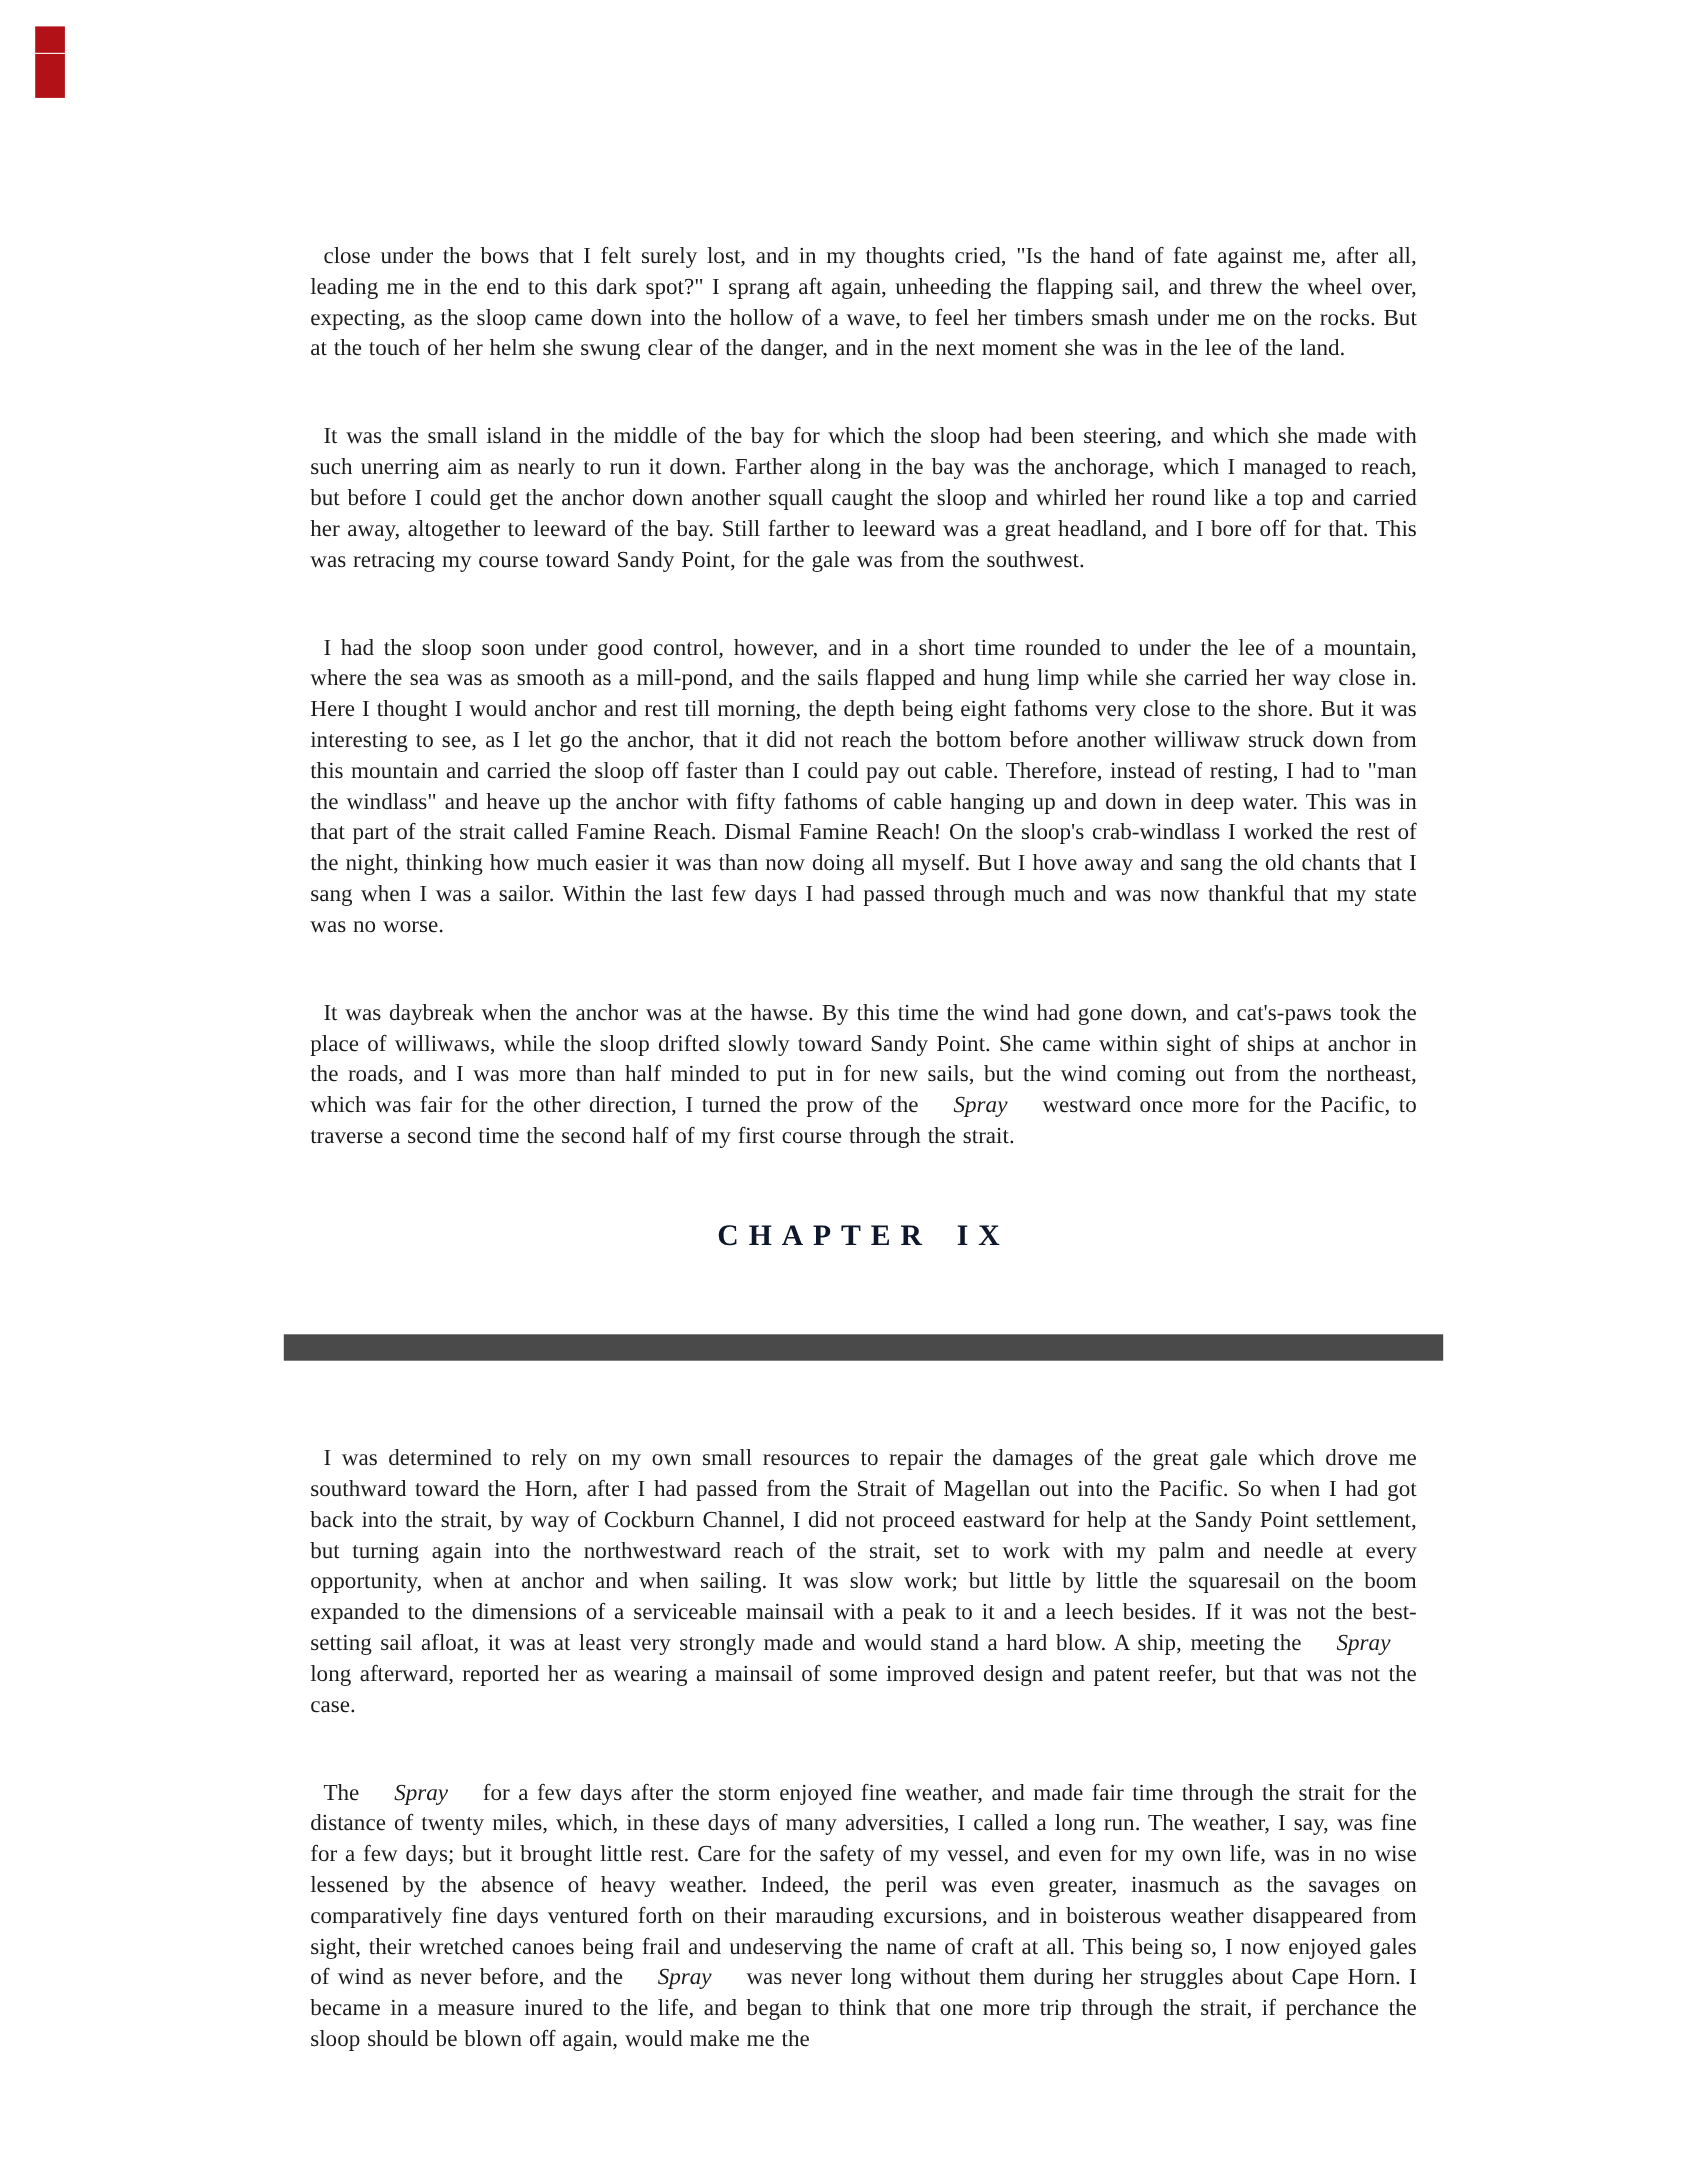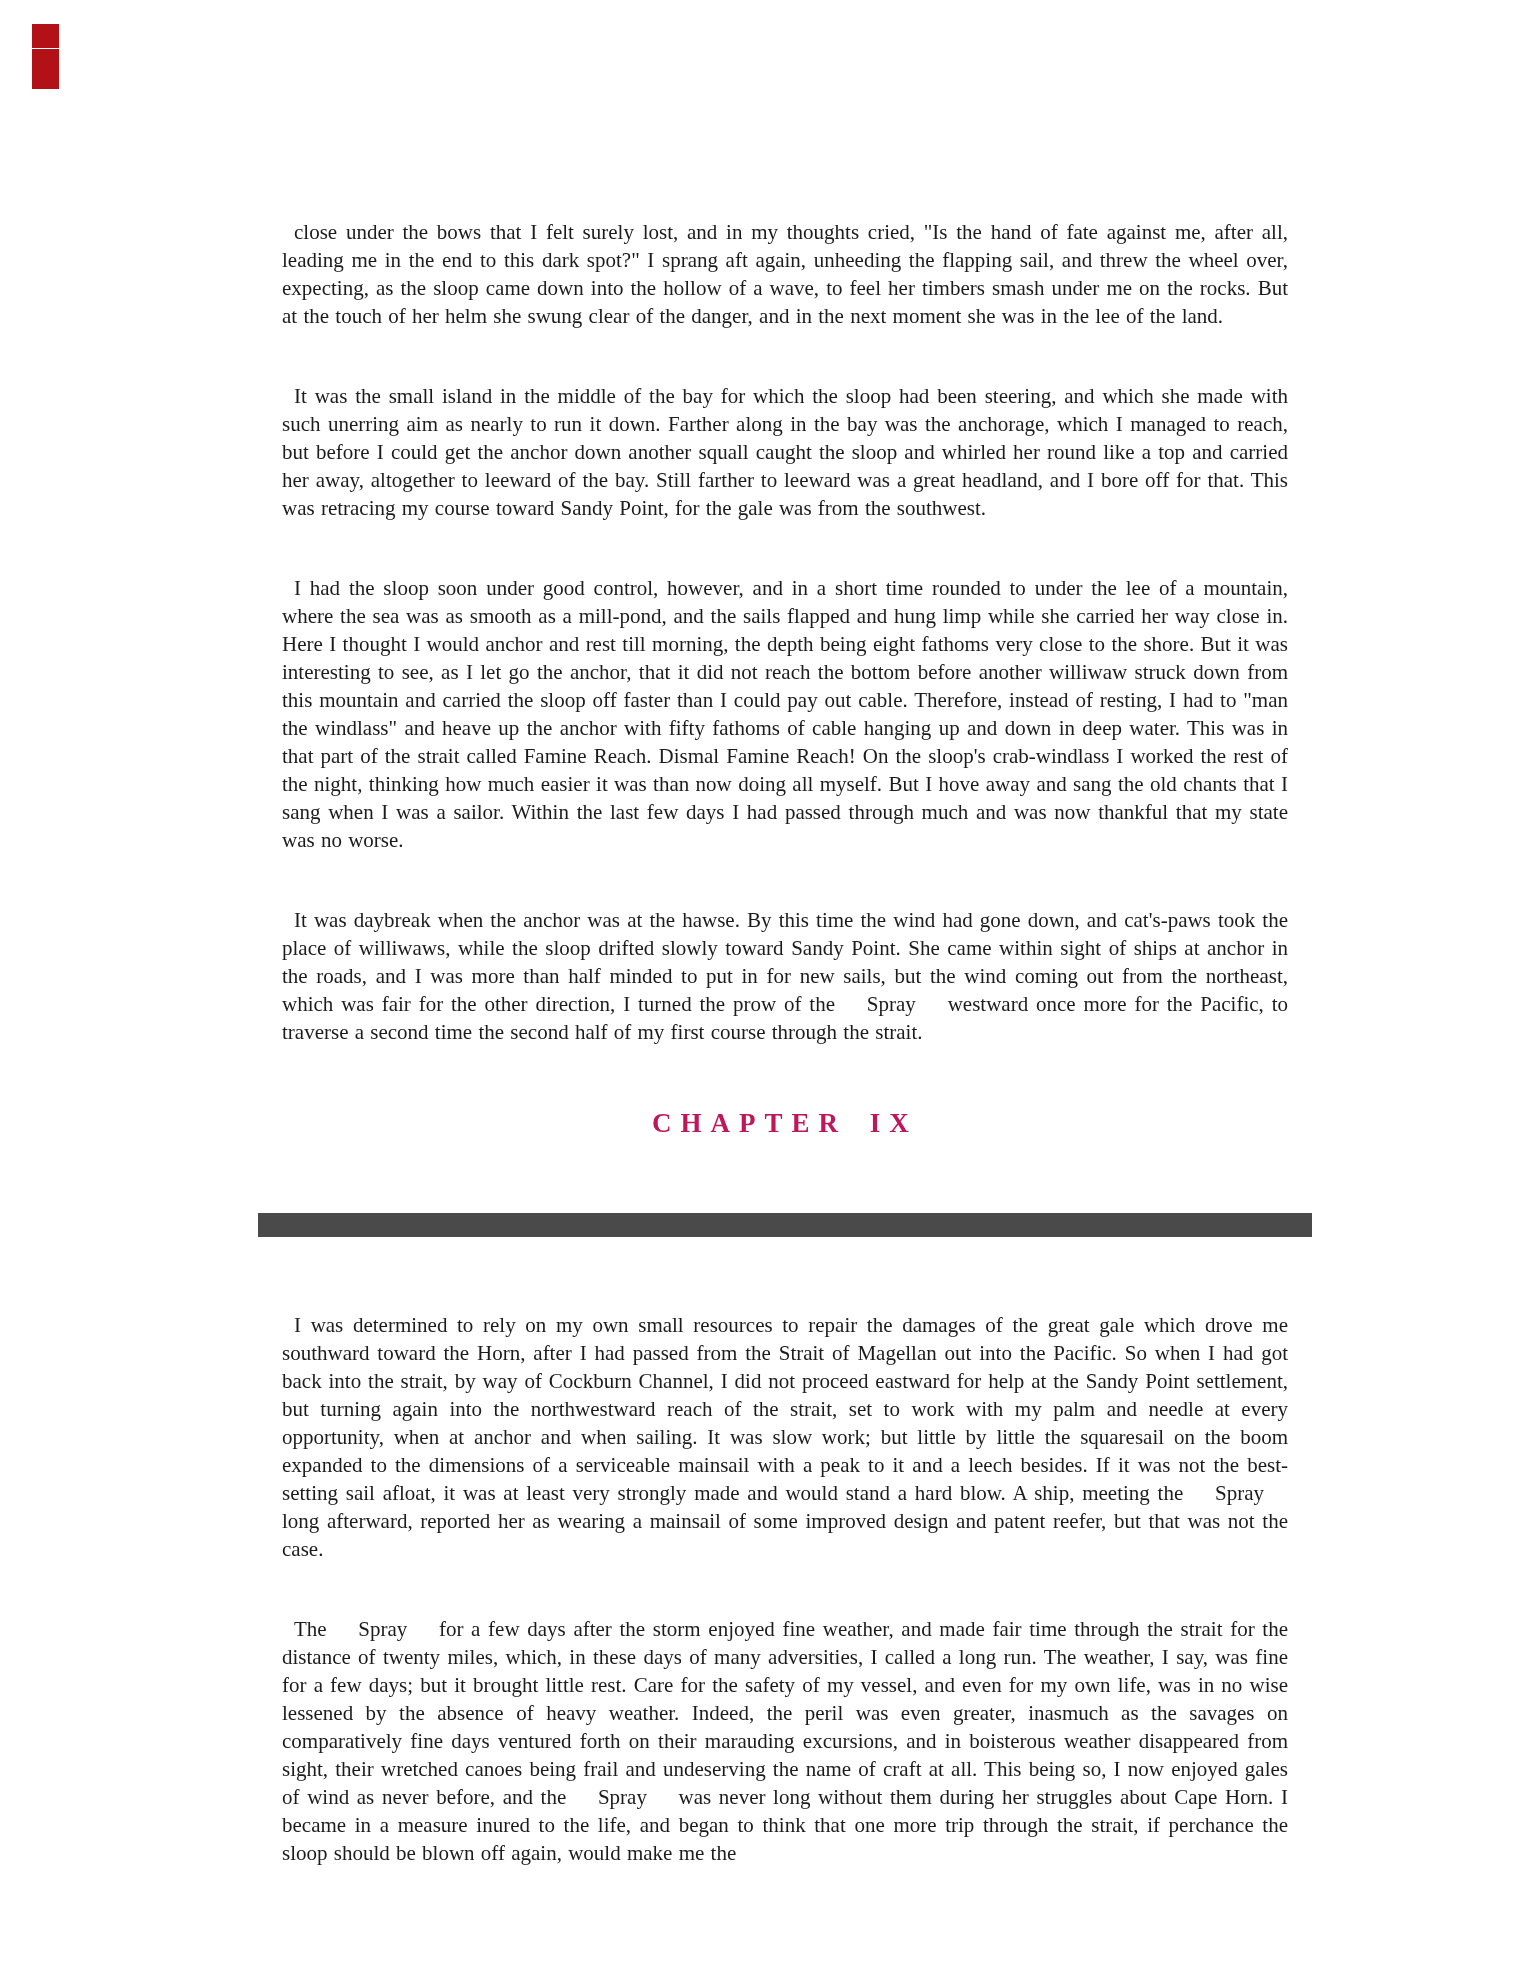--- a/index.html
+++ b/index.html
@@ -31,29 +31,29 @@
     width: 1078px;
   }
   .text-column p {
     font-size: 21px;
     line-height: 28px;
     text-align: justify;
     margin: 0 0 28px 0;
     word-spacing: 1px;
   }
   .text-column p:last-child { margin-bottom: 0; }
-  .italic { }
+  .italic { font-style: italic; }
   .chapter-heading {
     margin-top: 26px;
     font-size: 27px;
     font-weight: bold;
     text-align: center;
     letter-spacing: 9px;
     word-spacing: 7px;
-    color: #be185d;
+    color: #0f172a;
   }
   .chapter-rule {
     border: none;
     height: 3px;
     background: #4a4a4a;
     margin-top: 62px;
     margin-bottom: 50px;
     width: 100%;
   }
 </style>

